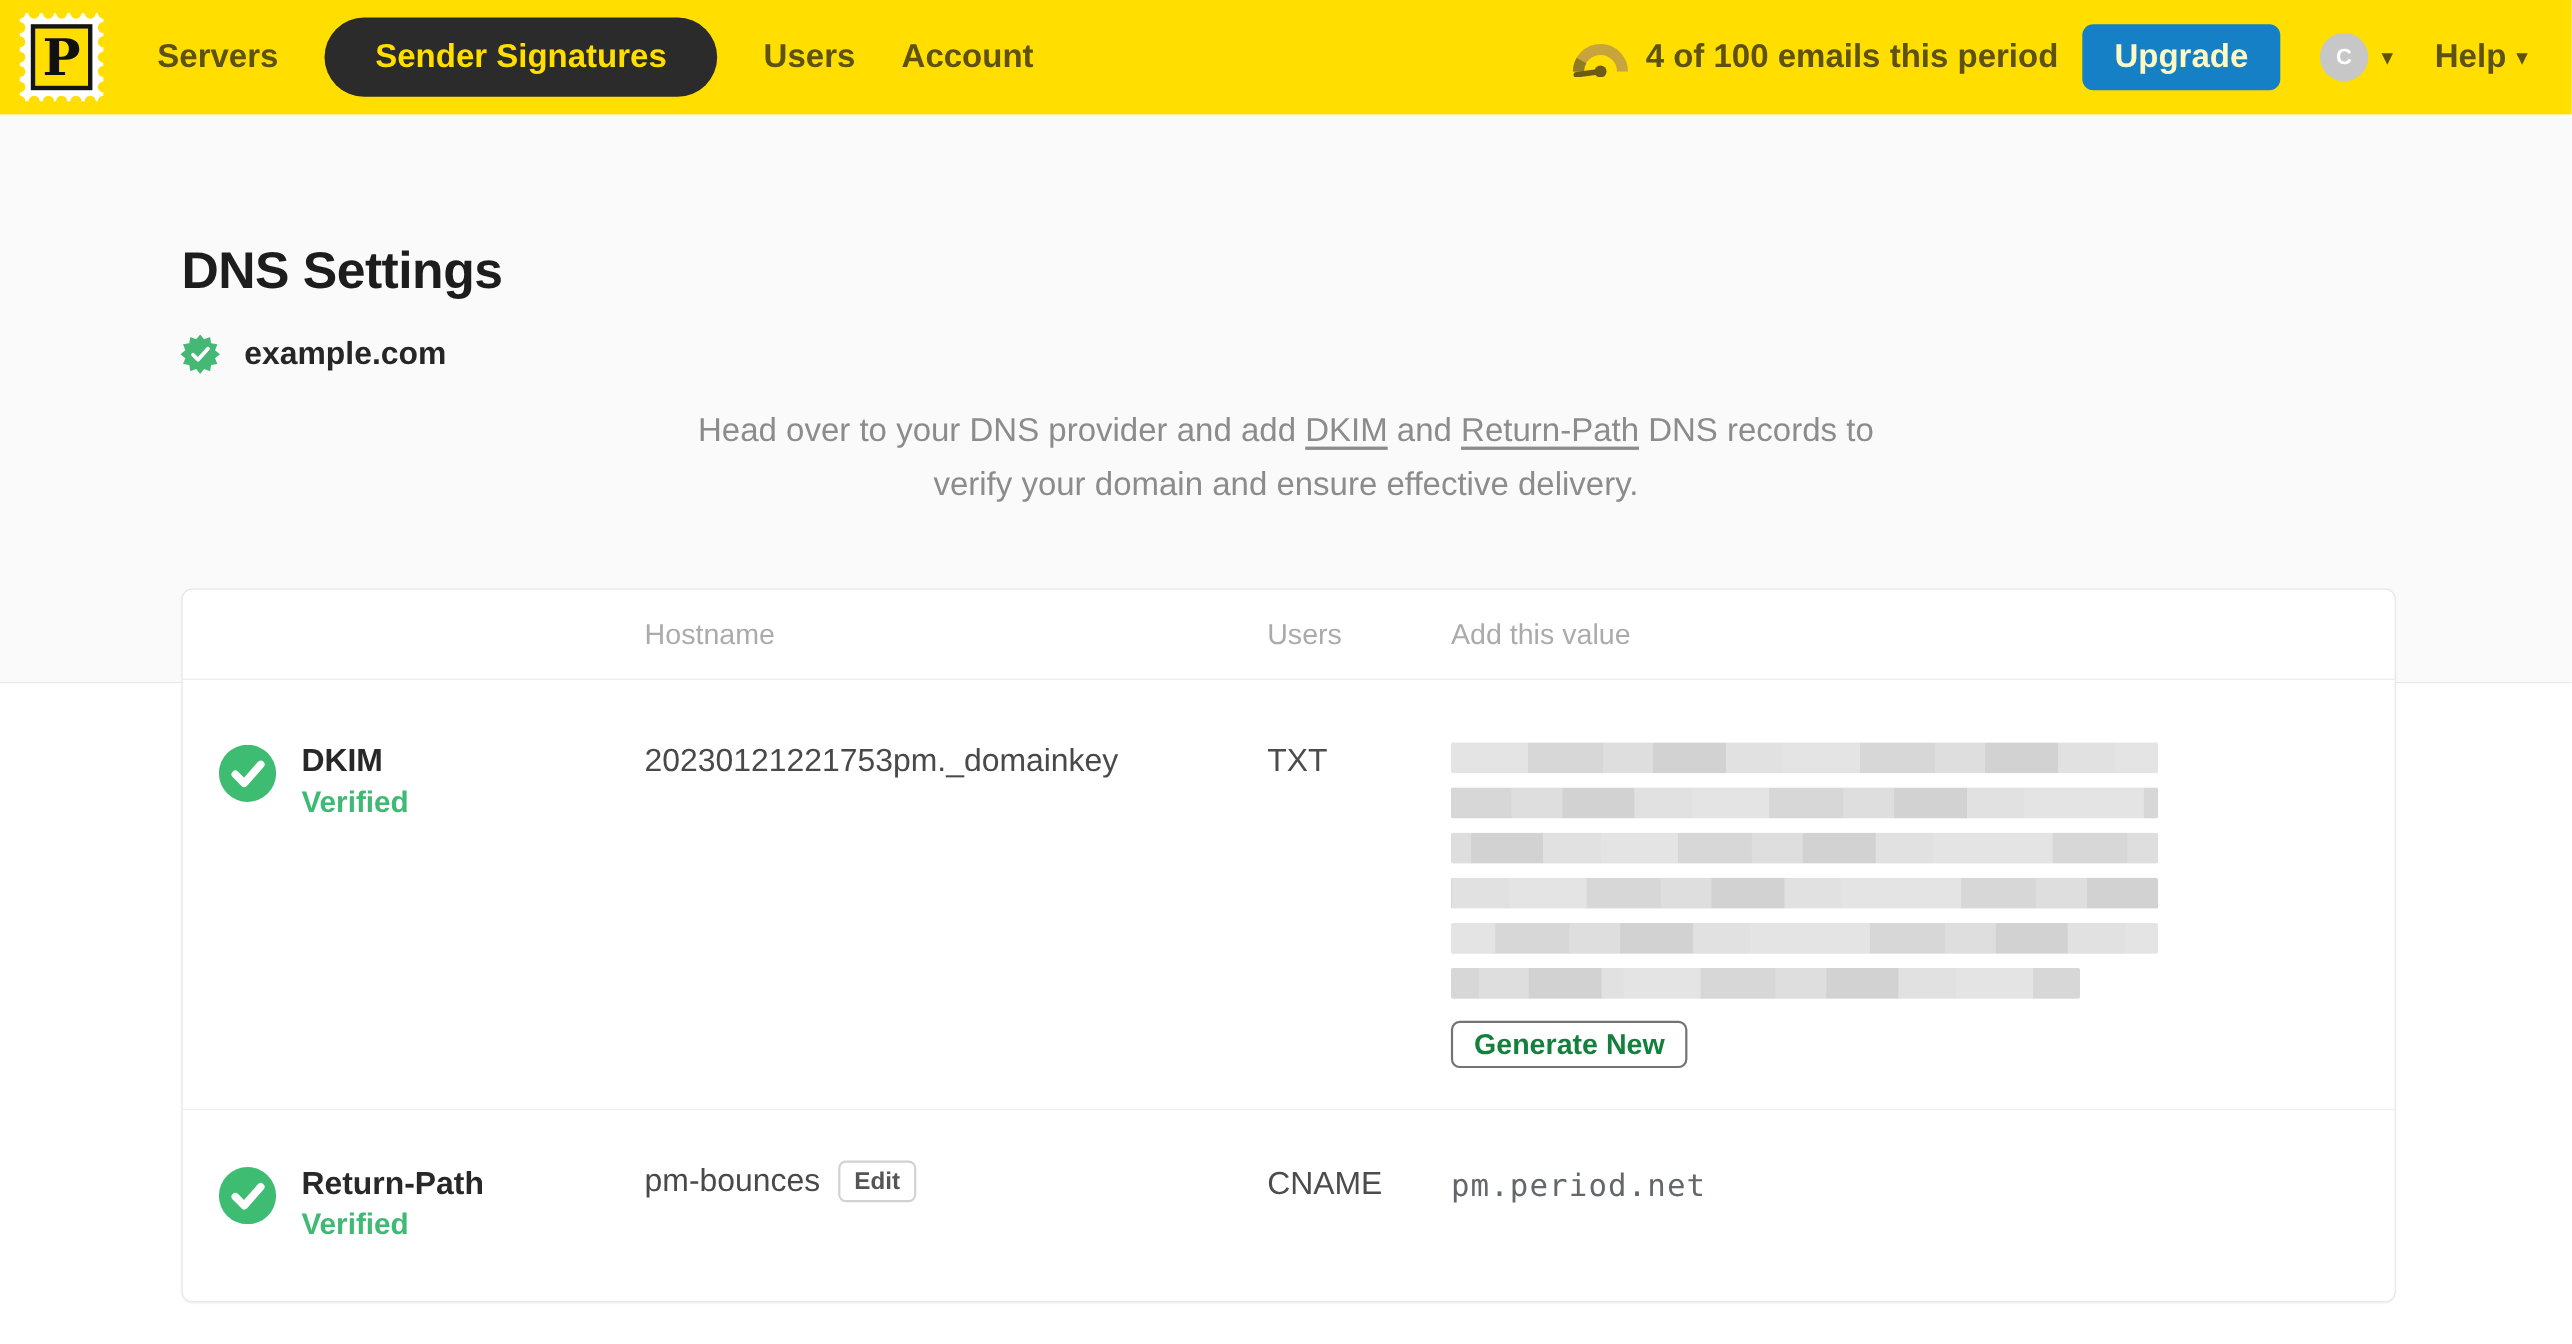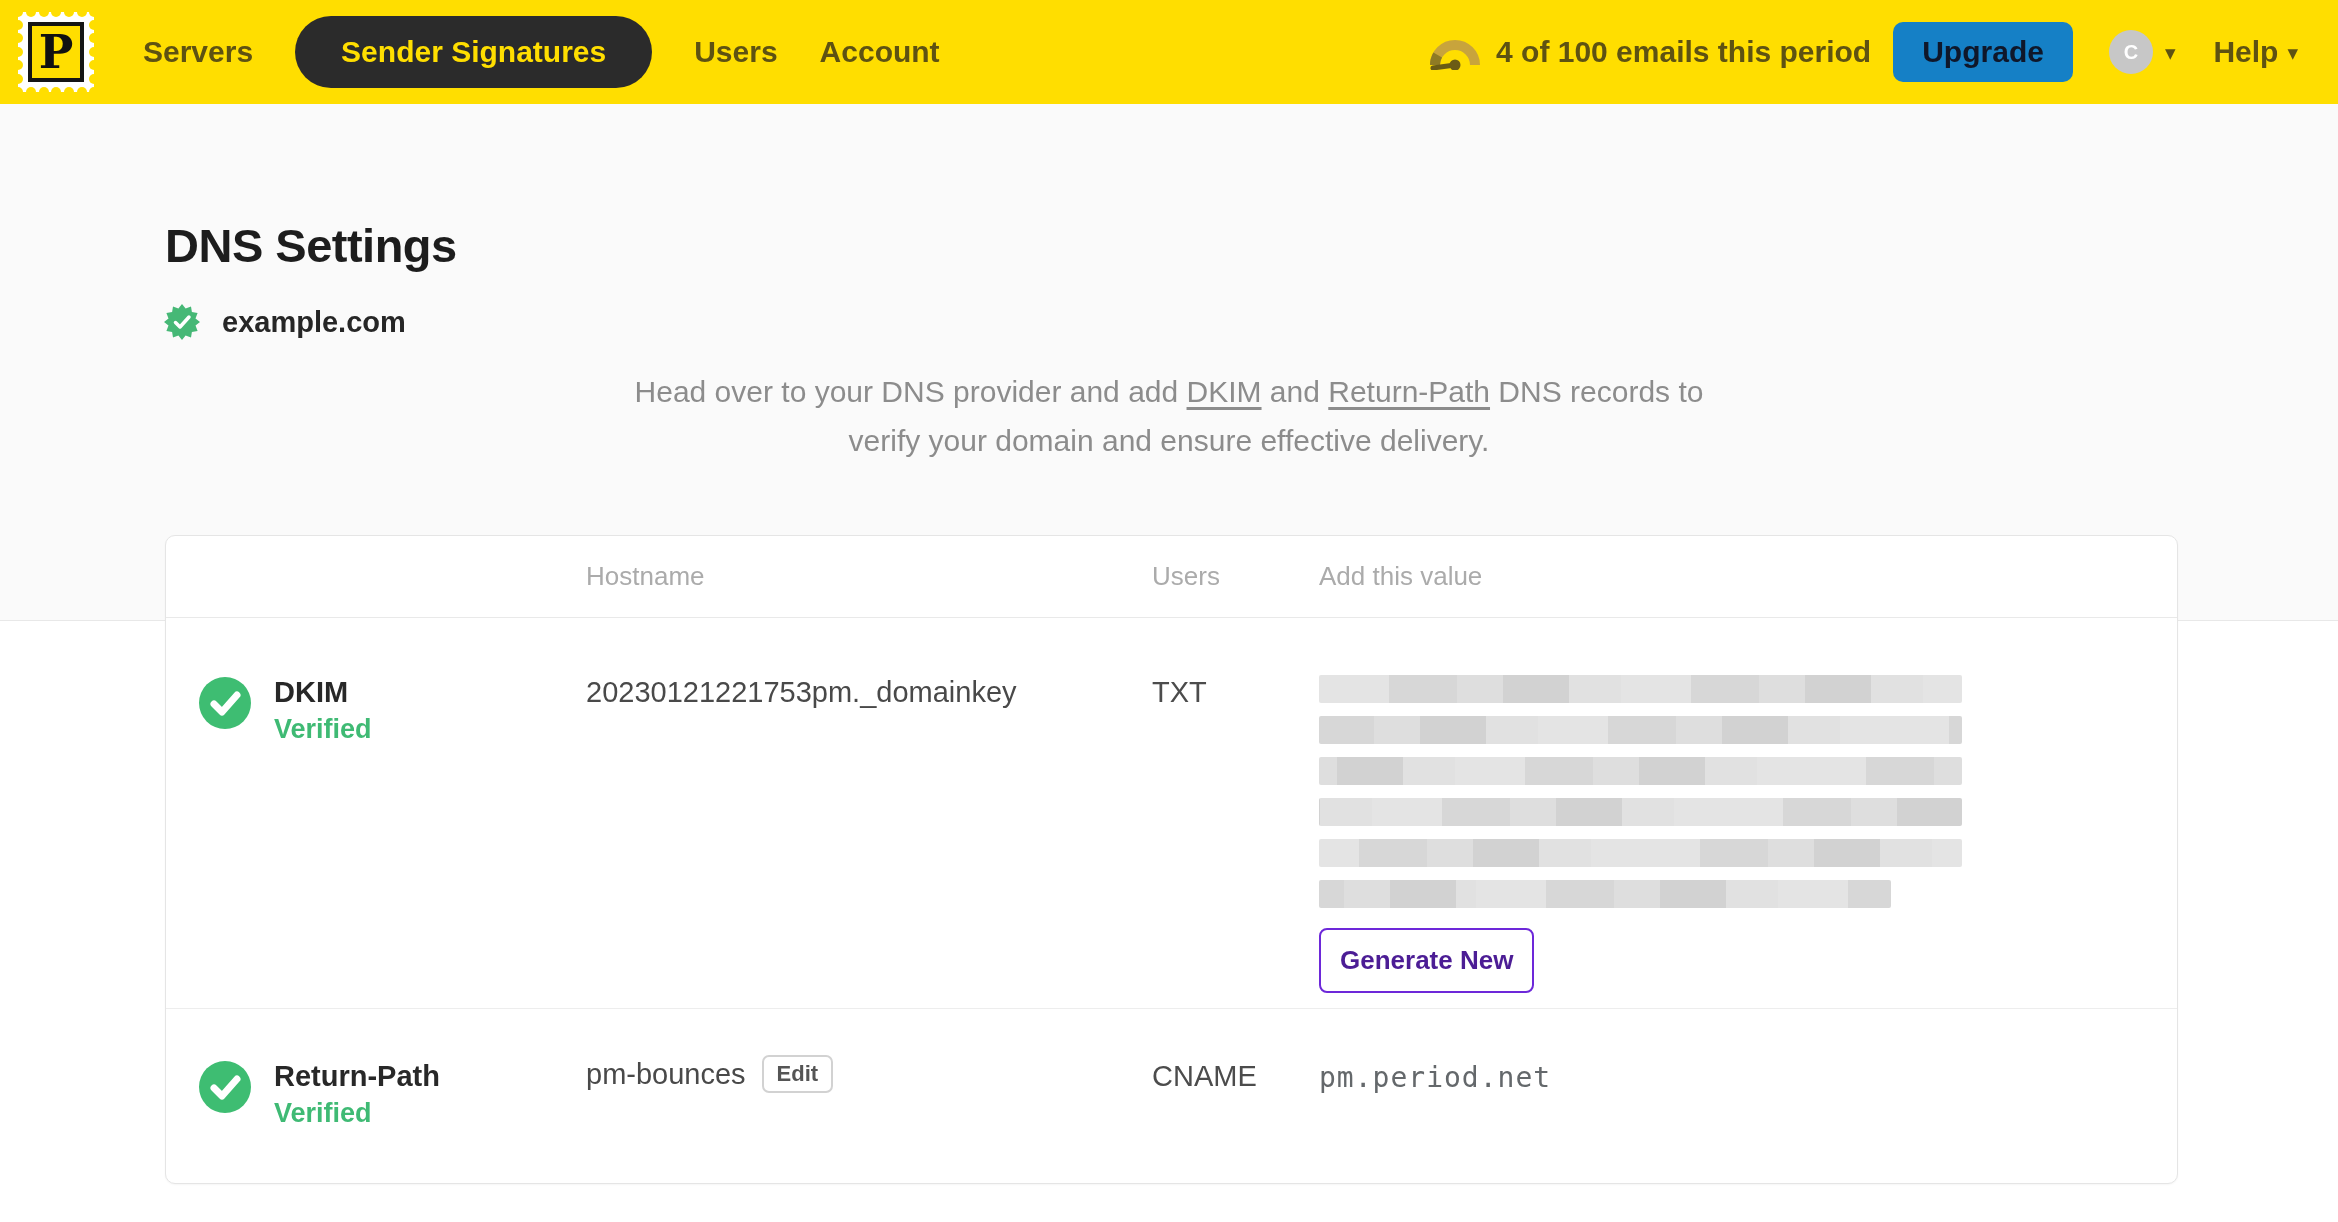--- a/index.html
+++ b/index.html
@@ -8,21 +8,21 @@
 
   
   .navbar{position:relative;z-index:2;height:104px;background:#FFDE00;display:flex;align-items:center;padding:0 40px 0 14px;box-sizing:border-box;}
   .logo{width:84px;height:88px;flex:0 0 auto;display:block;}
   .nav-items{display:flex;align-items:center;margin-left:45px;gap:42px;}
   .nav-link{font-size:30px;font-weight:700;color:#5E5212;text-decoration:none;cursor:pointer;}
   .nav-pill{background:#2B2B2B;color:#FFDE00;font-size:30px;font-weight:700;padding:19px 46px;border-radius:40px;cursor:pointer;}
   .nav-right{margin-left:auto;display:flex;align-items:center;}
   .usage{display:flex;align-items:center;gap:16px;}
   .usage-text{font-size:30px;font-weight:700;color:#5E5212;}
-  .upgrade-btn{margin-left:22px;background:#1580C6;color:#0f172a;font-family:inherit;font-size:30px;font-weight:700;border:none;border-radius:10px;padding:13px 29px;cursor:pointer;}
+  .upgrade-btn{margin-left:22px;background:#1580C6;color:#fef9c3;font-family:inherit;font-size:30px;font-weight:700;border:none;border-radius:10px;padding:13px 29px;cursor:pointer;}
   .avatar-wrap{display:flex;align-items:center;gap:12px;margin-left:36px;cursor:pointer;}
   .avatar{width:44px;height:44px;border-radius:50%;background:#C7C7C7;color:#fff;font-size:20px;font-weight:700;display:flex;align-items:center;justify-content:center;}
   .caret{color:#5E5212;font-size:21px;line-height:1;}
   .help-wrap{display:flex;align-items:center;gap:9px;margin-left:38px;cursor:pointer;}
   .help-label{font-size:30px;font-weight:700;color:#5E5212;}
 
   
   .top-bg{position:absolute;left:0;top:104px;width:100%;height:516px;background:#FAFAFA;border-bottom:1px solid #E8E8E8;z-index:0;}
 
   
@@ -46,21 +46,21 @@
   .rec-name{font-size:29px;font-weight:700;color:#282828;line-height:34px;}
   .rec-status{margin-top:5px;font-size:27px;font-weight:700;color:#3FBA74;}
   .host-cell{font-size:29px;color:#494949;line-height:34px;}
   .host-flex{display:flex;align-items:center;gap:16px;margin-top:-4px;}
   .type-cell{font-size:29px;color:#4C4C4C;line-height:34px;}
   .edit-btn{font-family:inherit;font-size:22px;font-weight:700;color:#555;background:#fff;border:2px solid #D2D2D2;border-radius:7px;padding:4px 13px;cursor:pointer;}
   .value-cell{padding-right:40px;}
   .redact-wrap{width:643px;}
   .redact-bar{height:28px;margin-bottom:13px;border-radius:2px;background-color:#DCDCDC;
     background-image:repeating-linear-gradient(90deg,#E4E4E4 0 70px,#D7D7D7 70px 138px,#DEDEDE 138px 184px,#D2D2D2 184px 250px,#E1E1E1 250px 302px);}
-  .generate-btn{margin-top:7px;font-family:inherit;font-size:26px;font-weight:700;color:#4c1d95;background:#fff;border:2px solid #6d28d9;border-radius:8px;padding:15px 19px;cursor:pointer;}
+  .generate-btn{margin-top:7px;font-family:inherit;font-size:26px;font-weight:700;color:#15803d;background:#fff;border:2px solid #737373;border-radius:8px;padding:4px 19px;cursor:pointer;}
   .mono-value{font-family:"DejaVu Sans Mono",monospace;font-size:28px;color:#64686B;letter-spacing:1px;margin-top:2px;}
 </style>
 </head>
 <body>
 
 <div class="app">
 
   <div class="top-bg"></div>
 
   <header class="navbar">

